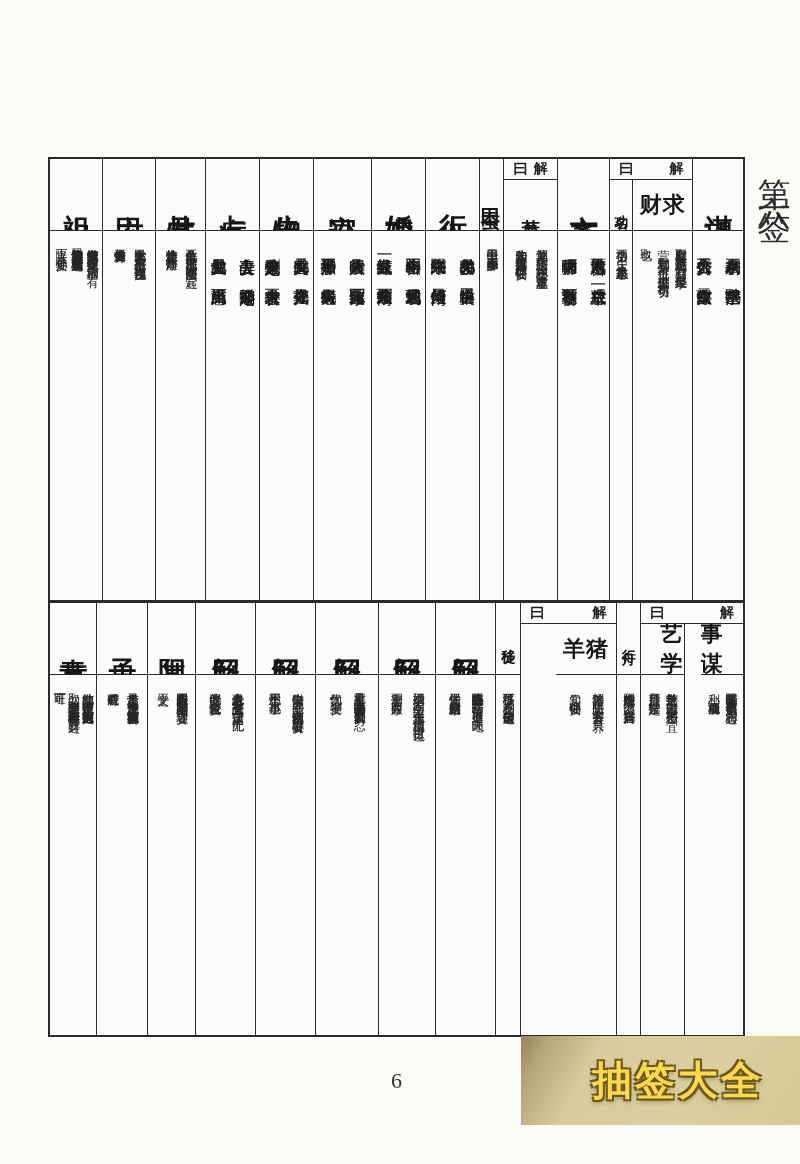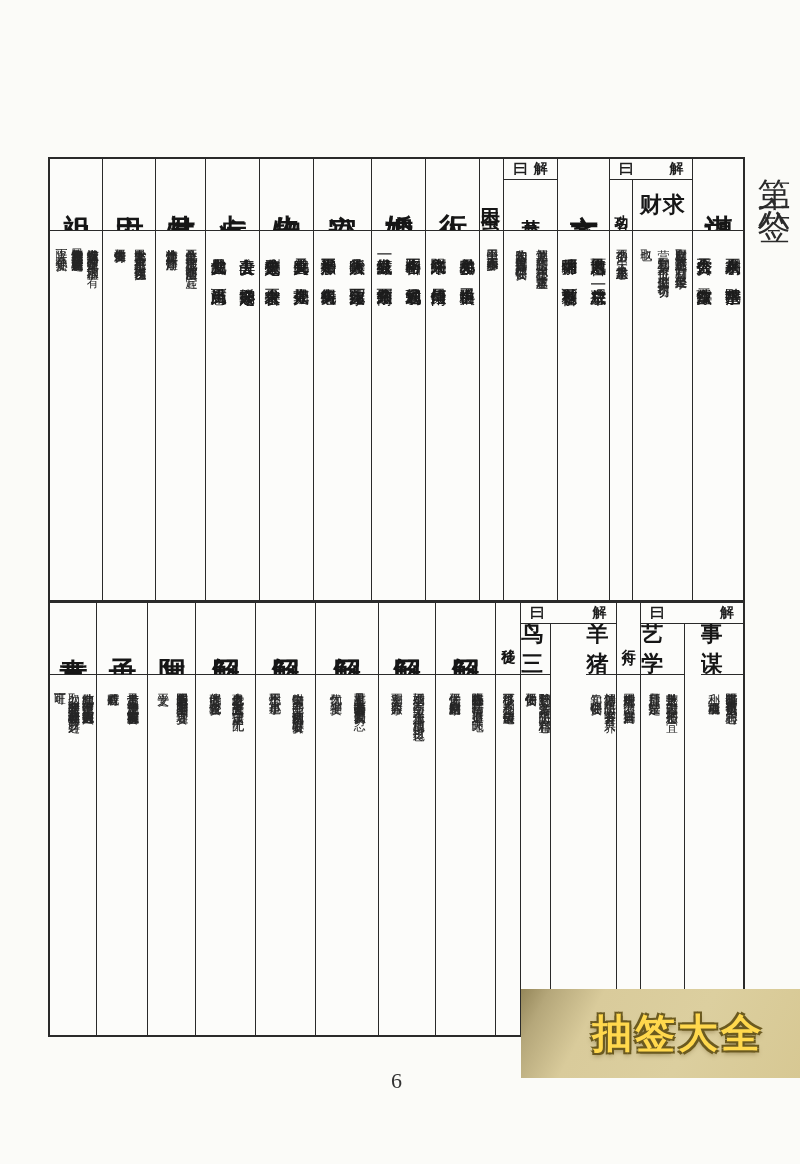--- a/index.html
+++ b/index.html
@@ -60,21 +60,21 @@
     writing-mode: vertical-rl; text-orientation: upright;
     font-size: 12px; line-height: 1.15; color: #262626;
   }
   .seg + .seg { margin-inline-start: 0.75em; }
   .c-poem { justify-content: center; gap: 6px; padding-top: 15px; }
   .c-poem .vline { font-size: 16px; line-height: 1.42; color: #1c1c1c; }
   .c-poem .seg + .seg { margin-inline-start: 1.9em; }
 
   
   .watermark {
-    position: absolute; left: 521px; top: 989px; width: 279px; height: 89px;
+    position: absolute; left: 521px; top: 1036px; width: 279px; height: 89px;
     background: linear-gradient(118deg, #948659 0%, #b5a77a 9%, #d9cb9b 26%, #dccf9f 60%, #d7c893 100%);
     display: flex; align-items: center; justify-content: flex-end;
     padding-right: 36px; z-index: 5;
   }
   .watermark-text {
     font-size: 40px; font-weight: 700; letter-spacing: 3px; color: #ffd84d;
     text-shadow: -2px -2px 0 #6b5a20, 2px -2px 0 #6b5a20, -2px 2px 0 #6b5a20,
                   2px 2px 0 #6b5a20, 0 3px 5px rgba(90,70,20,.55);
   }
   .page-number {
@@ -267,27 +267,20 @@
           <div class="body c-dense">
             <div class="vline"><span class="seg">移徒不可移</span><span class="seg">移之不利</span><span class="seg">应请日头公镇宅</span></div>
           </div>
         </div>
         <div class="group" style="flex: 100 0 0px;">
           <div class="band">
             <span class="band-ch">曰</span>
             <span class="band-ch">解</span>
           </div>
           <div class="subcols">
-            <div class="col" style="flex: 50 0 0px;">
-              <div class="hdr h-pair">鸟三</div>
-              <div class="body c-dense">
-                <div class="vline"><span class="seg">鸡鹅鸭之卦</span><span class="seg">勿贪多养</span><span class="seg">恐防阻失</span><span class="seg">宜精心料</span></div>
-                <div class="vline"><span class="seg">伯公保佑平安</span></div>
-              </div>
-            </div>
             <div class="col" style="flex: 50 0 0px; padding-left: 35px;">
               <div class="hdr h-pair">羊猪</div>
               <div class="body c-dense">
                 <div class="vline"><span class="seg">饲养猪羊</span><span class="seg">恐防阻失</span><span class="seg">不宜多养</span><span class="seg">只养一只</span></div>
                 <div class="vline"><span class="seg">知卖</span><span class="seg">吓伯公保安</span></div>
               </div>
             </div>
           </div>
         </div>
         <div class="col" style="flex: 25 0 0px;">
@@ -295,21 +288,21 @@
           <div class="body c-dense">
             <div class="vline"><span class="seg">行舟失舵难回</span><span class="seg">勿出港</span><span class="seg">若择日则吉</span></div>
           </div>
         </div>
         <div class="group" style="flex: 108 0 0px;">
           <div class="band">
             <span class="band-ch">曰</span>
             <span class="band-ch">解</span>
           </div>
           <div class="subcols">
-            <div class="col" style="flex: 54 0 0px;">
+            <div class="col" style="flex: 54 0 0px; text-align: right;">
               <div class="hdr h-pair">艺学</div>
               <div class="body c-dense">
                 <div class="vline"><span class="seg">卜学技艺之卦</span><span class="seg">时运未到</span><span class="seg">恐艺师不传</span><span class="seg">宜</span></div>
                 <div class="vline"><span class="seg">日后拜师</span><span class="seg">定学好技艺</span></div>
               </div>
             </div>
             <div class="col" style="flex: 54 0 0px; padding-left: 16px;">
               <div class="hdr h-pair">事谋</div>
               <div class="body c-dense">
                 <div class="vline"><span class="seg">谋事有些阻隔</span><span class="seg">做事切不可执辩</span><span class="seg">宜用心窍</span></div>

